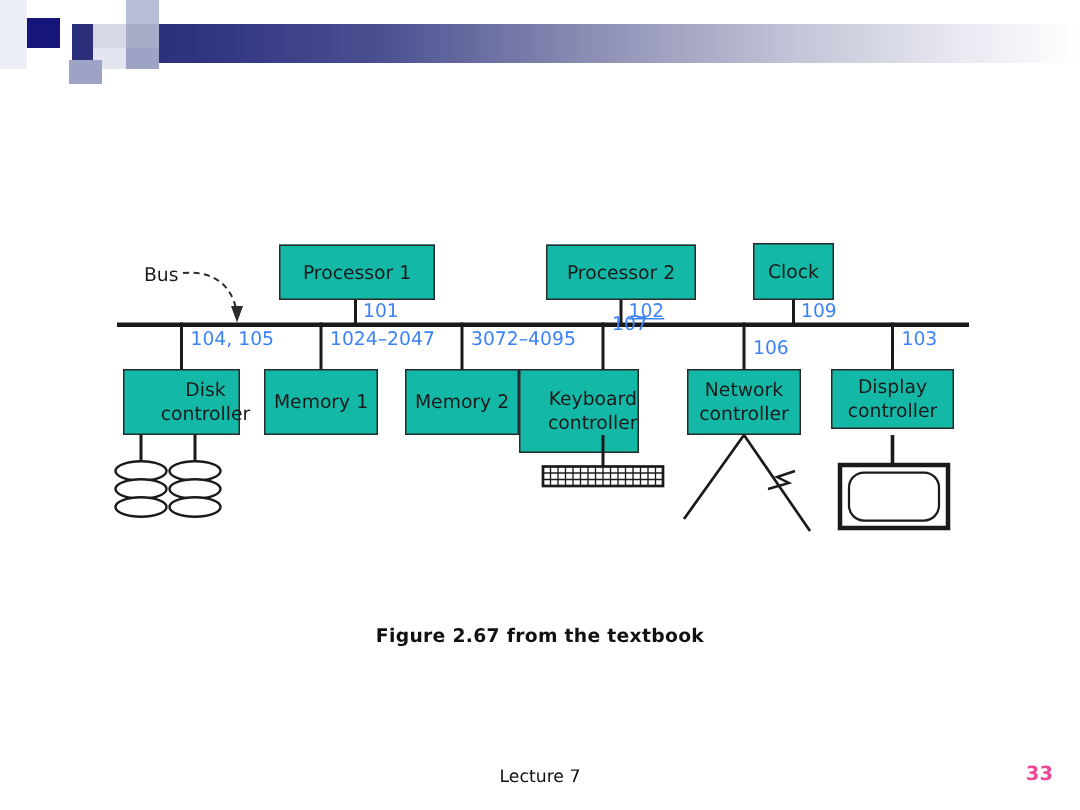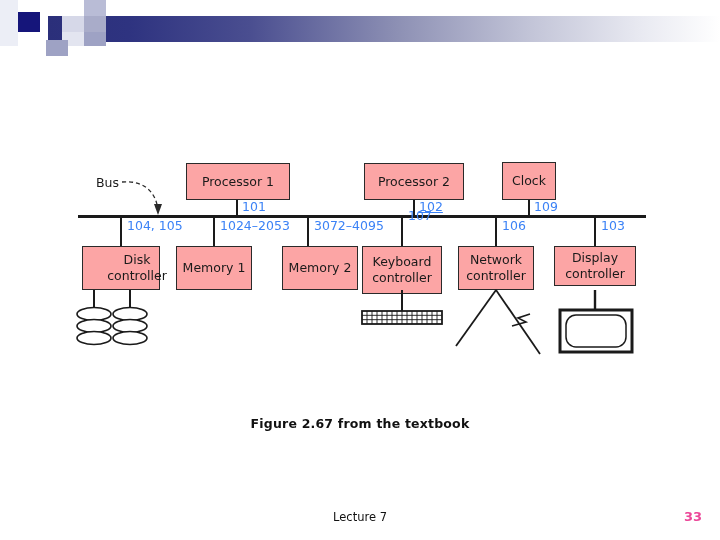--- a/index.html
+++ b/index.html
@@ -33,21 +33,21 @@
 
   
   #diagram {
     position: absolute;
     left: 0; top: 0;
     width: 720px; height: 540px;
   }
   .dbox {
     position: absolute;
     border: 1.6px solid #2a2a2a;
-    background: #fca5a5;
+    background: #14b8a6;
     box-sizing: border-box;
     display: flex;
     align-items: center;
     justify-content: center;
     text-align: center;
     font-family: "DejaVu Sans", sans-serif;
     font-size: 12.5px;
     color: #1a1a1a;
     line-height: 1.25;
   }
@@ -173,29 +173,29 @@
         <ellipse cx="52" cy="24" rx="17" ry="6.5" fill="#ffffff" stroke="#1a1a1a" stroke-width="1.6"></ellipse>
         <ellipse cx="52" cy="36" rx="17" ry="6.5" fill="#ffffff" stroke="#1a1a1a" stroke-width="1.6"></ellipse>
         <ellipse cx="52" cy="48" rx="17" ry="6.5" fill="#ffffff" stroke="#1a1a1a" stroke-width="1.6"></ellipse>
       </svg>
       <div class="dbox" style="left: 176px; top: 246px; width: 76px; height: 44px;">
         <div>
           <span>Memory 1</span>
         </div>
       </div>
       <div class="vline" style="left: 212.8px; top: 215px; height: 31px;"></div>
-      <div class="addr" style="left: 220px; top: 218px;">1024–2053</div>
-      <div class="dbox" style="left: 270px; top: 246px; width: 76px; height: 44px; margin-left: 12px;">
+      <div class="addr" style="left: 220px; top: 218px;">1024–2047</div>
+      <div class="dbox" style="left: 270px; top: 246px; width: 76px; height: 44px;">
         <div>
           <span>Memory 2</span>
         </div>
       </div>
       <div class="vline" style="left: 306.8px; top: 215px; height: 31px;"></div>
       <div class="addr" style="left: 314px; top: 218px;">3072–4095</div>
-      <div class="dbox" style="left: 362px; top: 246px; width: 80px; height: 48px;">
+      <div class="dbox" style="left: 346px; top: 246px; width: 80px; height: 56px; justify-content: flex-end;">
         <div>
           <span>Keyboard</span>
           <span>controller</span>
         </div>
       </div>
       <div class="vline" style="left: 400.8px; top: 215px; height: 31px;"></div>
       <div class="addr" style="left: 408px; top: 208px;">107</div>
       <svg width="100" height="46" style="position: absolute; left: 354px; top: 290px; overflow: visible;">
         <line x1="48" y1="0" x2="48" y2="21" stroke="#1a1a1a" stroke-width="2"></line>
         <rect x="8" y="21" width="80" height="13" fill="#ffffff" stroke="#1a1a1a" stroke-width="1.8"></rect>
@@ -217,21 +217,21 @@
         <line x1="8" y1="25.333333333333332" x2="88" y2="25.333333333333332" stroke="#1a1a1a" stroke-width="0.9"></line>
         <line x1="8" y1="29.666666666666664" x2="88" y2="29.666666666666664" stroke="#1a1a1a" stroke-width="0.9"></line>
       </svg>
       <div class="dbox" style="left: 458px; top: 246px; width: 76px; height: 44px;">
         <div>
           <span>Network</span>
           <span>controller</span>
         </div>
       </div>
       <div class="vline" style="left: 494.8px; top: 215px; height: 31px;"></div>
-      <div class="addr" style="left: 502px; top: 218px;">106</div>
+      <div class="addr" style="left: 502px; top: 224px;">106</div>
       <svg width="120" height="70" style="position: absolute; left: 438px; top: 290px; overflow: visible;">
         <line x1="58" y1="0" x2="18" y2="56" stroke="#1a1a1a" stroke-width="1.8"></line>
         <line x1="58" y1="0" x2="102" y2="64" stroke="#1a1a1a" stroke-width="1.8"></line>
         <polyline points="74,36 88,32 80,28 92,24" fill="none" stroke="#1a1a1a" stroke-width="1.6"></polyline>
       </svg>
       <div class="dbox" style="left: 554px; top: 246px; width: 82px; height: 40px;">
         <div>
           <span>Display</span>
           <span>controller</span>
         </div>

